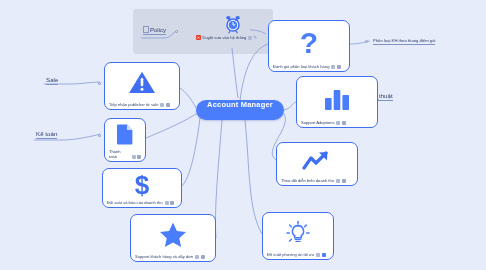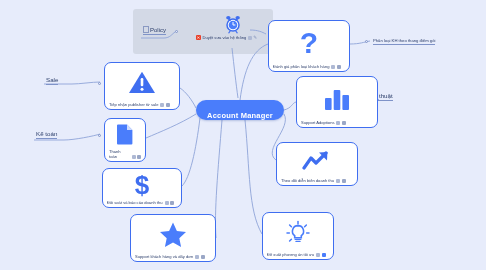--- a/index.html
+++ b/index.html
@@ -15,21 +15,21 @@
   
   .sel-rect{
     position:absolute;left:133px;top:9px;width:140px;height:45px;
     background:#d3d9e6;border-radius:3px;
   }
 
   
   .central{
     position:absolute;left:196px;top:100px;width:88px;height:20px;
     background:#4a7dfb;border-radius:11px;
-    display:flex;align-items:flex-end;justify-content:center;
+    display:flex;align-items:flex-start;justify-content:center;
     color:#ffffff;font-size:7.5px;font-weight:bold;letter-spacing:.2px;
     box-shadow:0 1px 2px rgba(40,70,160,.25);
   }
 
   
   .card{
     position:absolute;background:#ffffff;
     border:1.4px solid #3f6ef0;border-radius:7px;
     box-sizing:border-box;
     display:flex;flex-direction:column;

